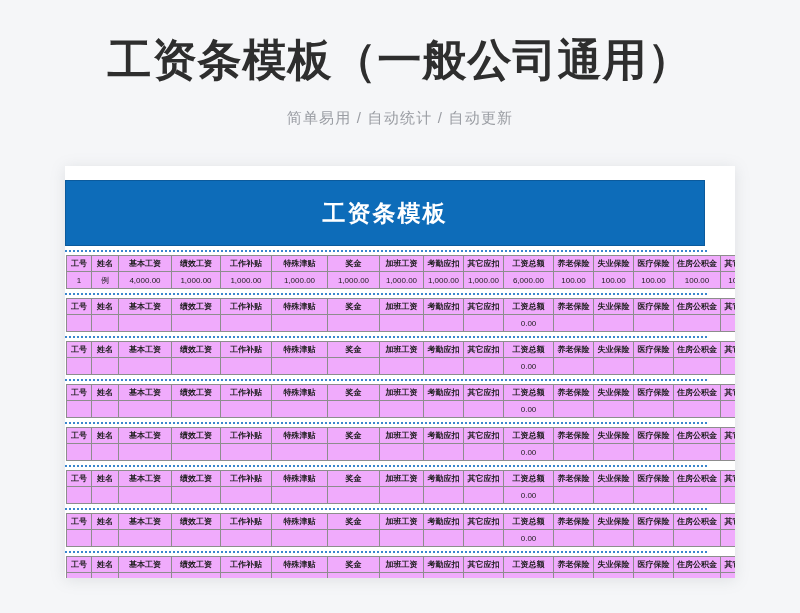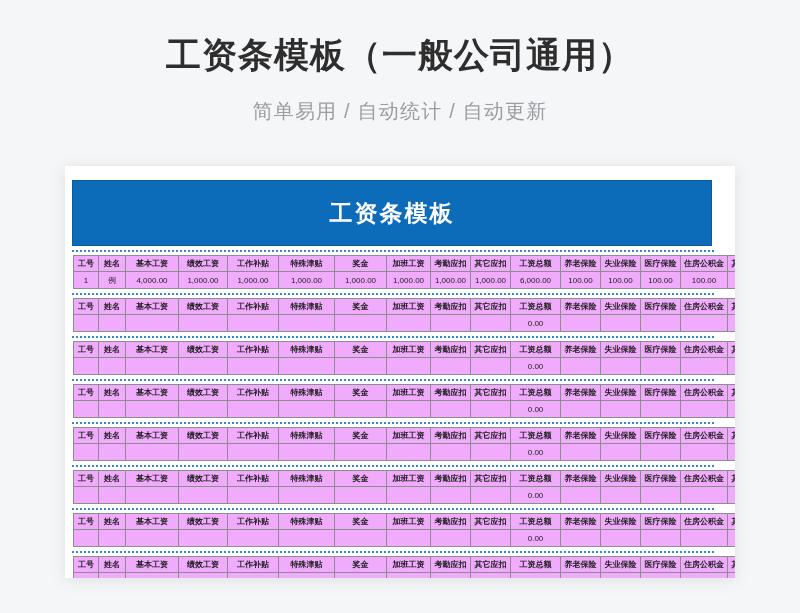--- a/index.html
+++ b/index.html
@@ -17,48 +17,48 @@
     position: relative;
     width: 800px;
     height: 613px;
   }
   
   .page-header {
     padding-top: 34px;
     text-align: center;
   }
   .page-title {
-    font-size: 35px;
+    font-size: 44px;
     font-weight: bold;
     color: #2e2e2e;
     letter-spacing: 1px;
     line-height: 1.2;
     margin: 0;
   }
   .page-subtitle {
     margin: 22px 0 0 0;
-    font-size: 20px;
+    font-size: 15px;
     color: #9a9da3;
     letter-spacing: 1.2px;
     font-weight: normal;
   }
   
   .card {
     position: absolute;
     left: 65px;
     top: 166px;
     width: 670px;
     height: 412px;
     background: #ffffff;
     box-shadow: 0 2px 14px rgba(120,125,135,0.18);
     overflow: hidden;
   }
   .sheet {
     position: absolute;
-    left: 7px;
+    left: 0;
     top: 14px;
     width: 642px;
   }
   
   .banner {
     width: 640px;
     height: 66px;
     background: #0d6cb9;
     border: 1px solid #0b5a9c;
     box-sizing: border-box;

